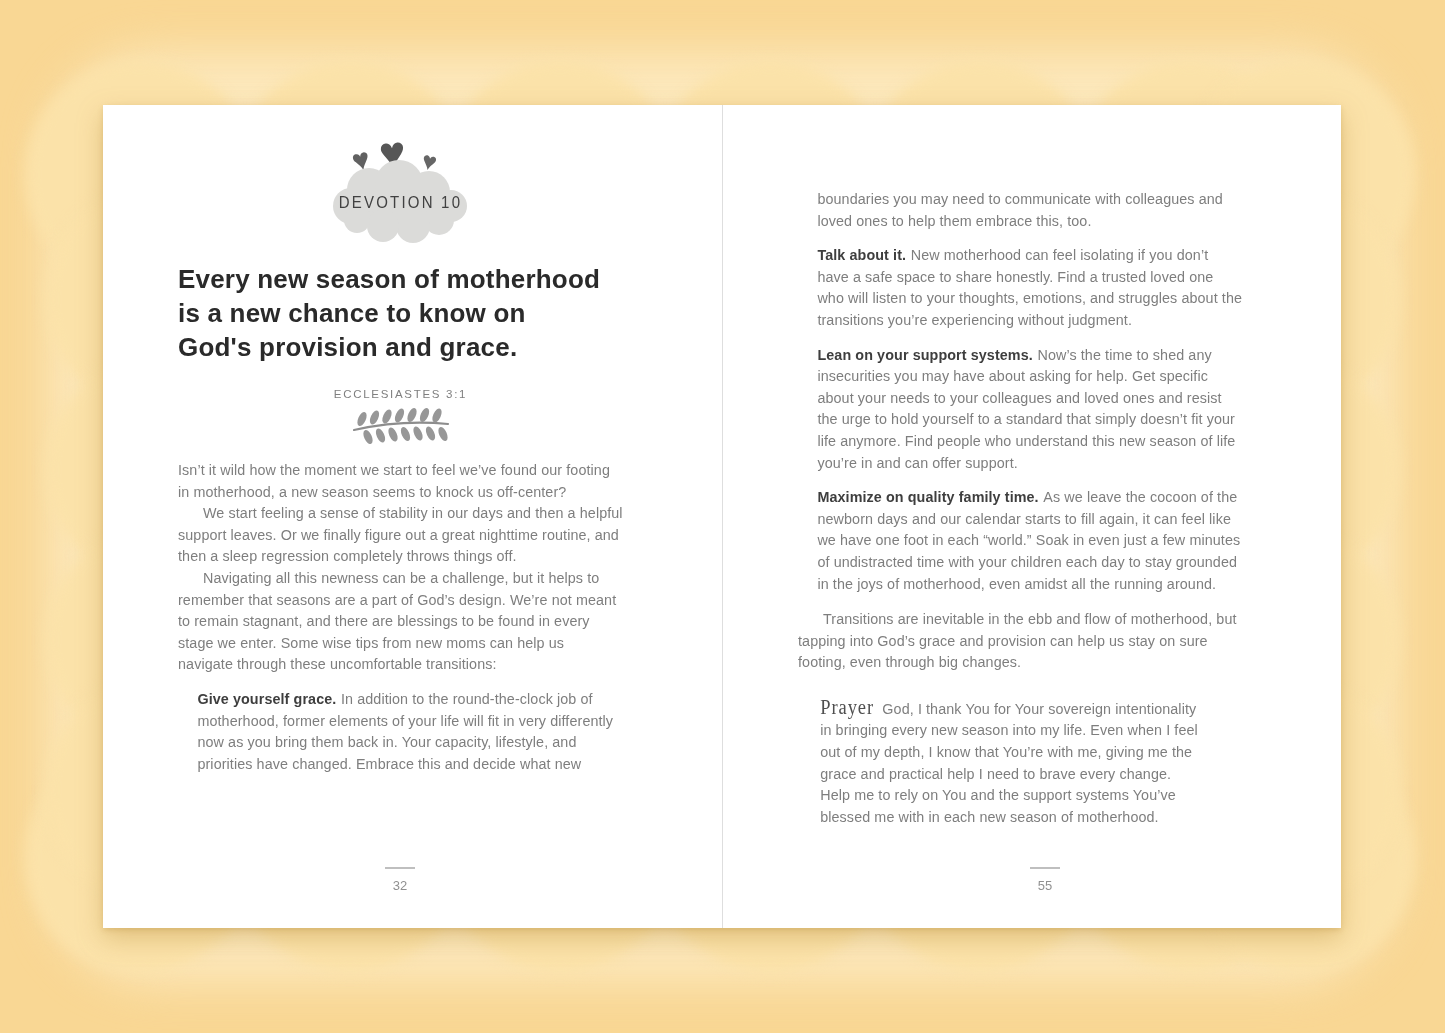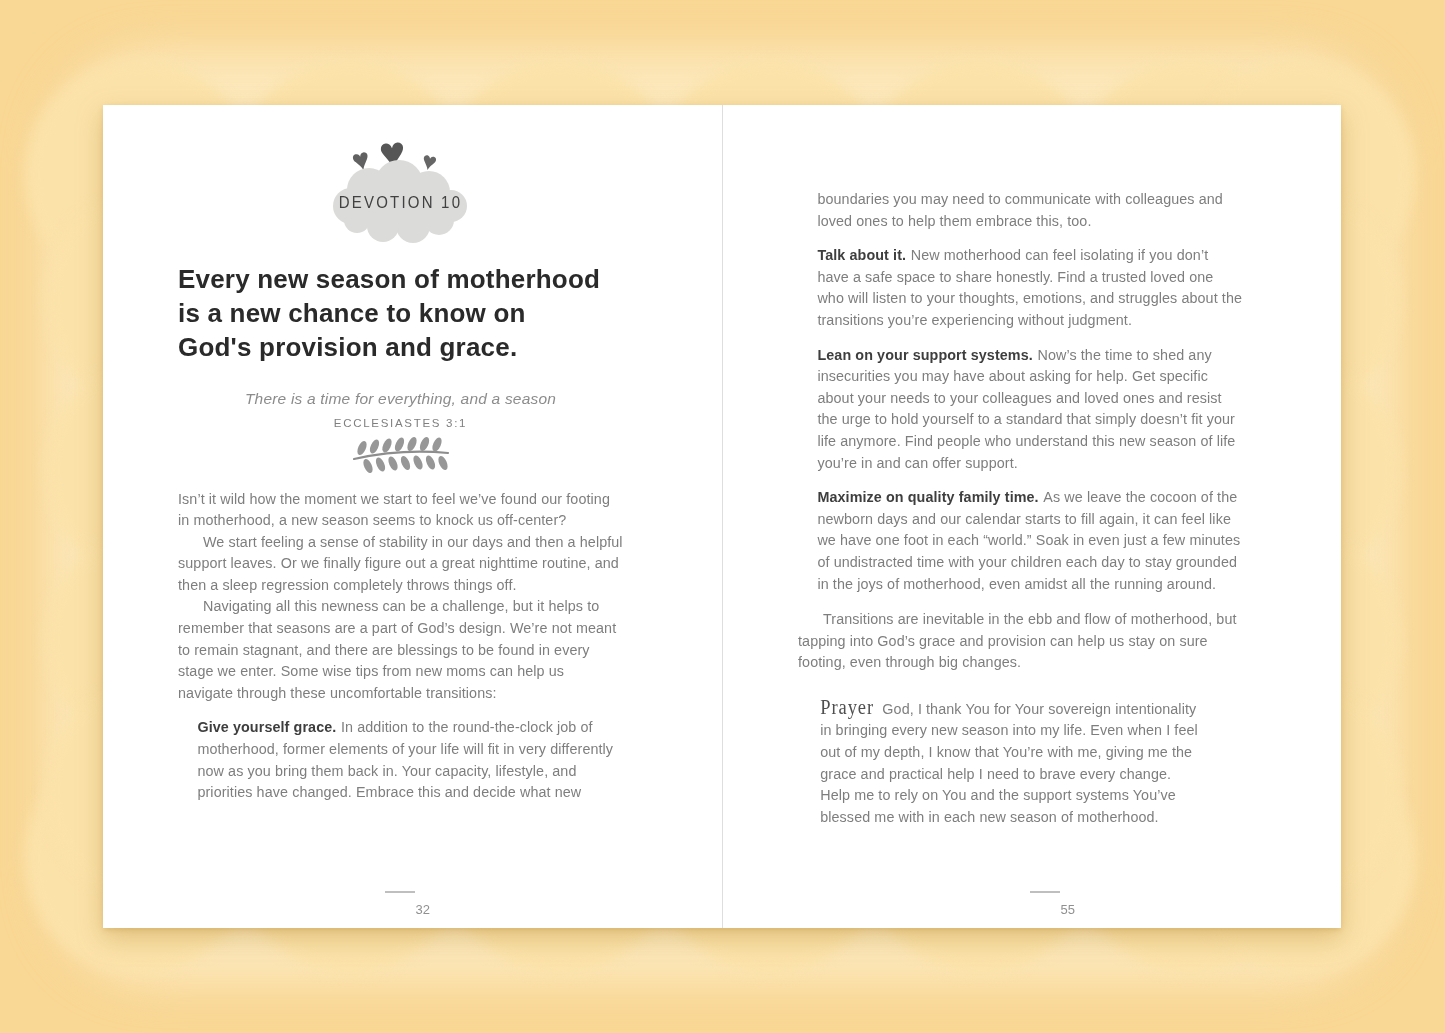--- a/index.html
+++ b/index.html
@@ -58,21 +58,21 @@
   .bp.indent{text-indent:27px;}
   .bp.tip{padding-left:21px;margin-top:13px;}
   .bp.cont{margin-top:0;}
   .bp.closing{margin-top:14px;}
   .lead{color:#3e3e3e;font-weight:bold;margin-right:5px;}
   .prayer{margin:24px 0 0 24px;width:415px;font-size:15.5px;line-height:21.6px;
     color:#7e7e7e;letter-spacing:.1px;}
   .prayer-label{font-family:cursive, serif;font-size:20px;color:#4f4f4f;
     letter-spacing:1px;margin-right:9px;}
 
-  .footer{position:absolute;top:786px;width:60px;text-align:right;}
+  .footer{position:absolute;top:762px;width:60px;text-align:center;}
   .page.left .footer{left:267px;}
   .page.right .footer{left:292px;}
   .footer-line{width:30px;height:2px;background:#bfbfbf;margin:0 auto 9px;}
   .footer-num{font-size:13px;color:#909090;}
 </style>
 </head>
 <body>
 
 <div class="stage">
   <div class="halo"></div>
@@ -126,21 +126,20 @@
           <span class="badge-label">DEVOTION 10</span>
         </div>
 
         <h1 class="title">
           <span>Every new season of motherhood</span>
           <span>is a new chance to know on</span>
           <span>God's provision and grace.</span>
         </h1>
 
         <p class="scripture">
-          <span>There is a time for everything, and a season</span>
         </p>
         <p class="reference">ECCLESIASTES 3:1</p>
 
         <div class="leaf-wrap">
           <svg width="100" height="38" viewBox="0 0 100 38">
             <path d="M3 24 C 30 18, 65 15, 97 18" stroke="#8d8d8d" stroke-width="2.2" fill="none" stroke-linecap="round"></path>
             <g fill="#979797">
               <ellipse cx="11" cy="13" rx="3.8" ry="7.5" transform="rotate(24 11 13)"></ellipse>
               <ellipse cx="23.5" cy="11.5" rx="3.8" ry="7.5" transform="rotate(24 23.5 11.5)"></ellipse>
               <ellipse cx="36" cy="10.5" rx="3.8" ry="7.5" transform="rotate(24 36 10.5)"></ellipse>

